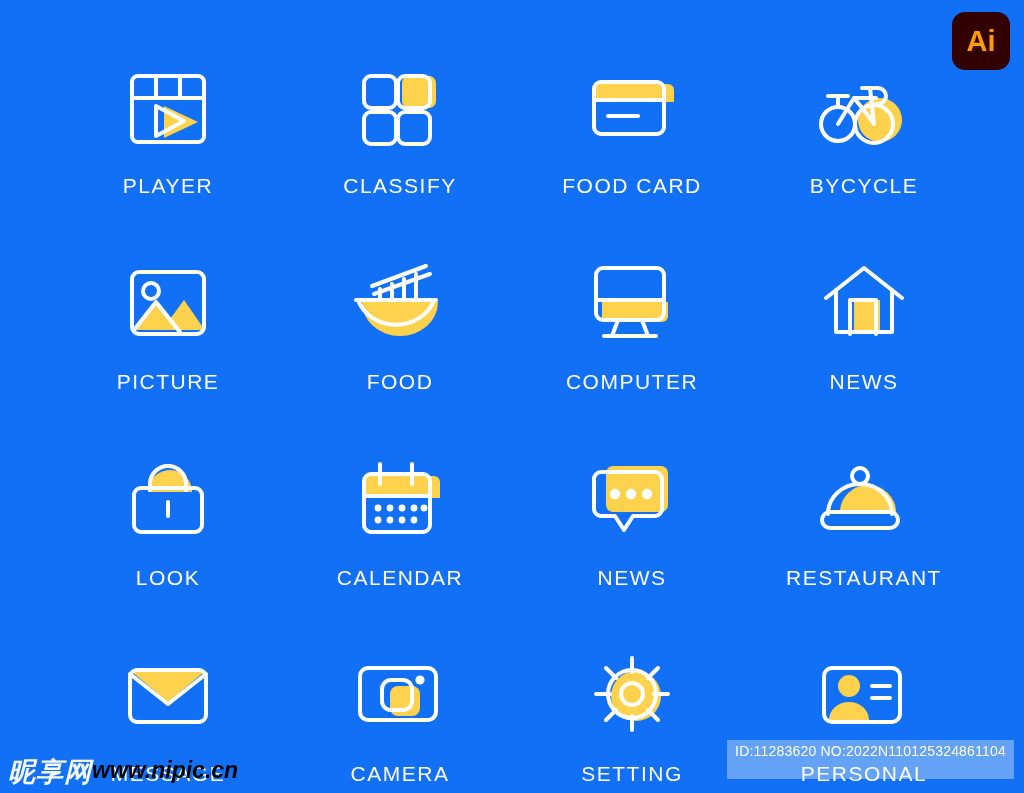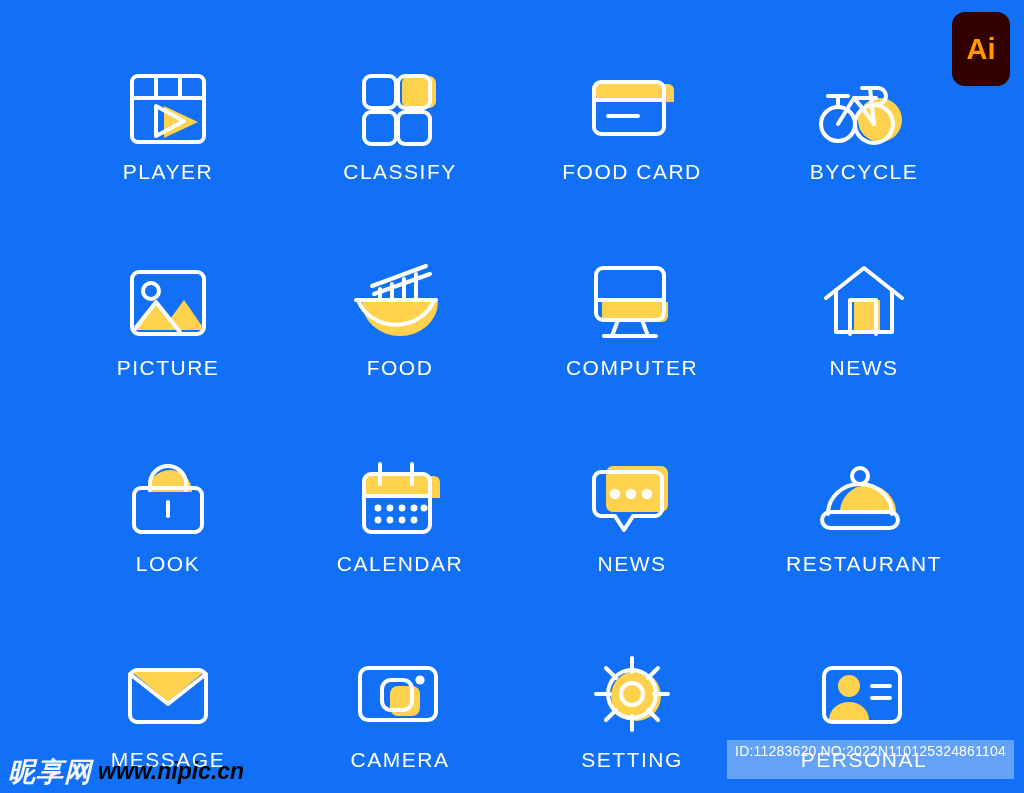--- a/index.html
+++ b/index.html
@@ -20,21 +20,21 @@
     height: 793px;
     background: #1170f5;
   }
 
   
   .ai-badge {
     position: absolute;
     top: 12px;
     right: 14px;
     width: 58px;
-    height: 74px;
+    height: 58px;
     border-radius: 13px;
     background: #330000;
     display: flex;
     align-items: center;
     justify-content: center;
   }
   .ai-badge .ai-text {
     color: #ff9a00;
     font-family: "Liberation Sans", sans-serif;
     font-size: 29px;
@@ -60,20 +60,21 @@
     justify-content: flex-start;
   }
   .iconbox {
     width: 110px;
     height: 104px;
     display: flex;
     align-items: center;
     justify-content: center;
   }
   .caption {
+    margin-top: 14px;
     color: #ffffff;
     font-size: 21px;
     letter-spacing: 1.5px;
     font-weight: 400;
     white-space: nowrap;
     font-family: "Liberation Sans", sans-serif;
   }
 
   svg { display: block; overflow: visible; }
   .stroke {
@@ -85,22 +86,21 @@
   }
   .fillY { fill: #ffd24d; }
   .fillW { fill: #ffffff; }
 
   
   .wm-left {
     position: absolute;
     left: 8px;
     bottom: 8px;
     display: flex;
-    align-items: center;
-    gap: 6px;
+    align-items: flex-start;
     opacity: 0.96;
   }
   .wm-cn {
     color: #ffffff;
     font-size: 27px;
     font-weight: bold;
     letter-spacing: 1px;
     font-family: "DejaVu Sans", sans-serif;
     line-height: 1;
     font-style: italic;

